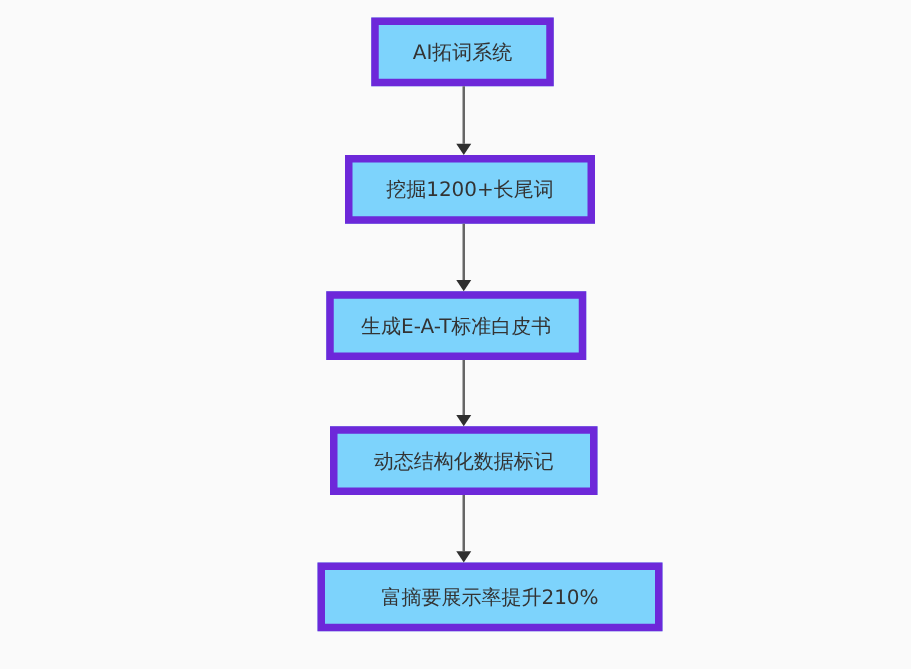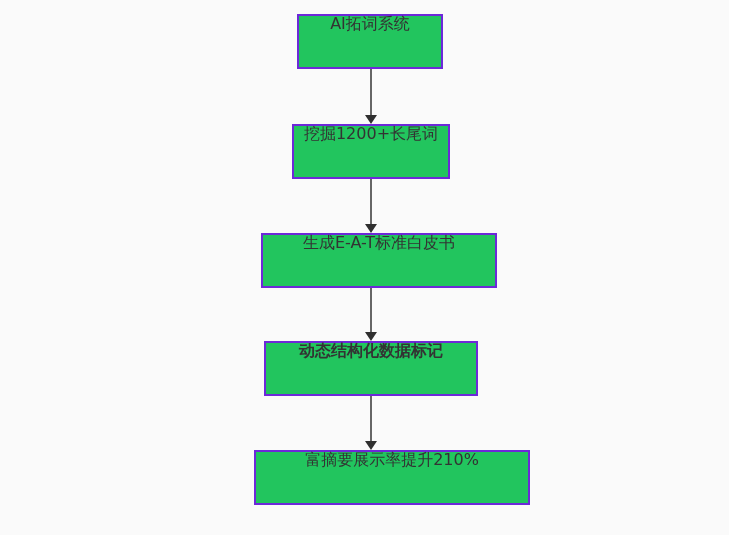--- a/index.html
+++ b/index.html
@@ -12,23 +12,24 @@
     position: relative;
     width: 729px;
     height: 535px;
     background: #fafafa;
     overflow: hidden;
   }
   .node {
     position: absolute;
     height: 55px;
     box-sizing: border-box;
-    background: #22c55e;
-    border: 2px solid #6d28d9;
+    background: #7dd3fc;
+    border: 6px solid #6d28d9;
     display: flex;
+    align-items: center;
     justify-content: center;
   }
   .node-label {
     color: #333333;
     font-size: 16px;
     line-height: 1;
     white-space: nowrap;
     text-align: center;
   }
   .edge {
@@ -53,29 +54,29 @@
 </style>
 </head>
 <body>
 
 <div class="canvas">
 
   <div class="node" style="left:297px; top:14px; width:146px;">
     <span class="node-label">AI拓词系统</span>
   </div>
 
-  <div class="node" style="left:276px; top:124px; width:158px;margin-left:16px;">
+  <div class="node" style="left:276px; top:124px; width:200px;">
     <span class="node-label">挖掘1200+长尾词</span>
   </div>
 
-  <div class="node" style="left:261px; top:233px; width:236px;">
+  <div class="node" style="left:261px; top:233px; width:208px;">
     <span class="node-label">生成E-A-T标准白皮书</span>
   </div>
 
-  <div class="node" style="left:264px; top:341px; width:214px;font-weight:bold;">
+  <div class="node" style="left:264px; top:341px; width:214px;">
     <span class="node-label">动态结构化数据标记</span>
   </div>
 
   <div class="node" style="left:254px; top:450px; width:276px;">
     <span class="node-label">富摘要展示率提升210%</span>
   </div>
 
   <div class="edge" style="left:365px; top:69px; height:55px;">
     <div class="edge-line"></div>
     <div class="edge-head"></div>

